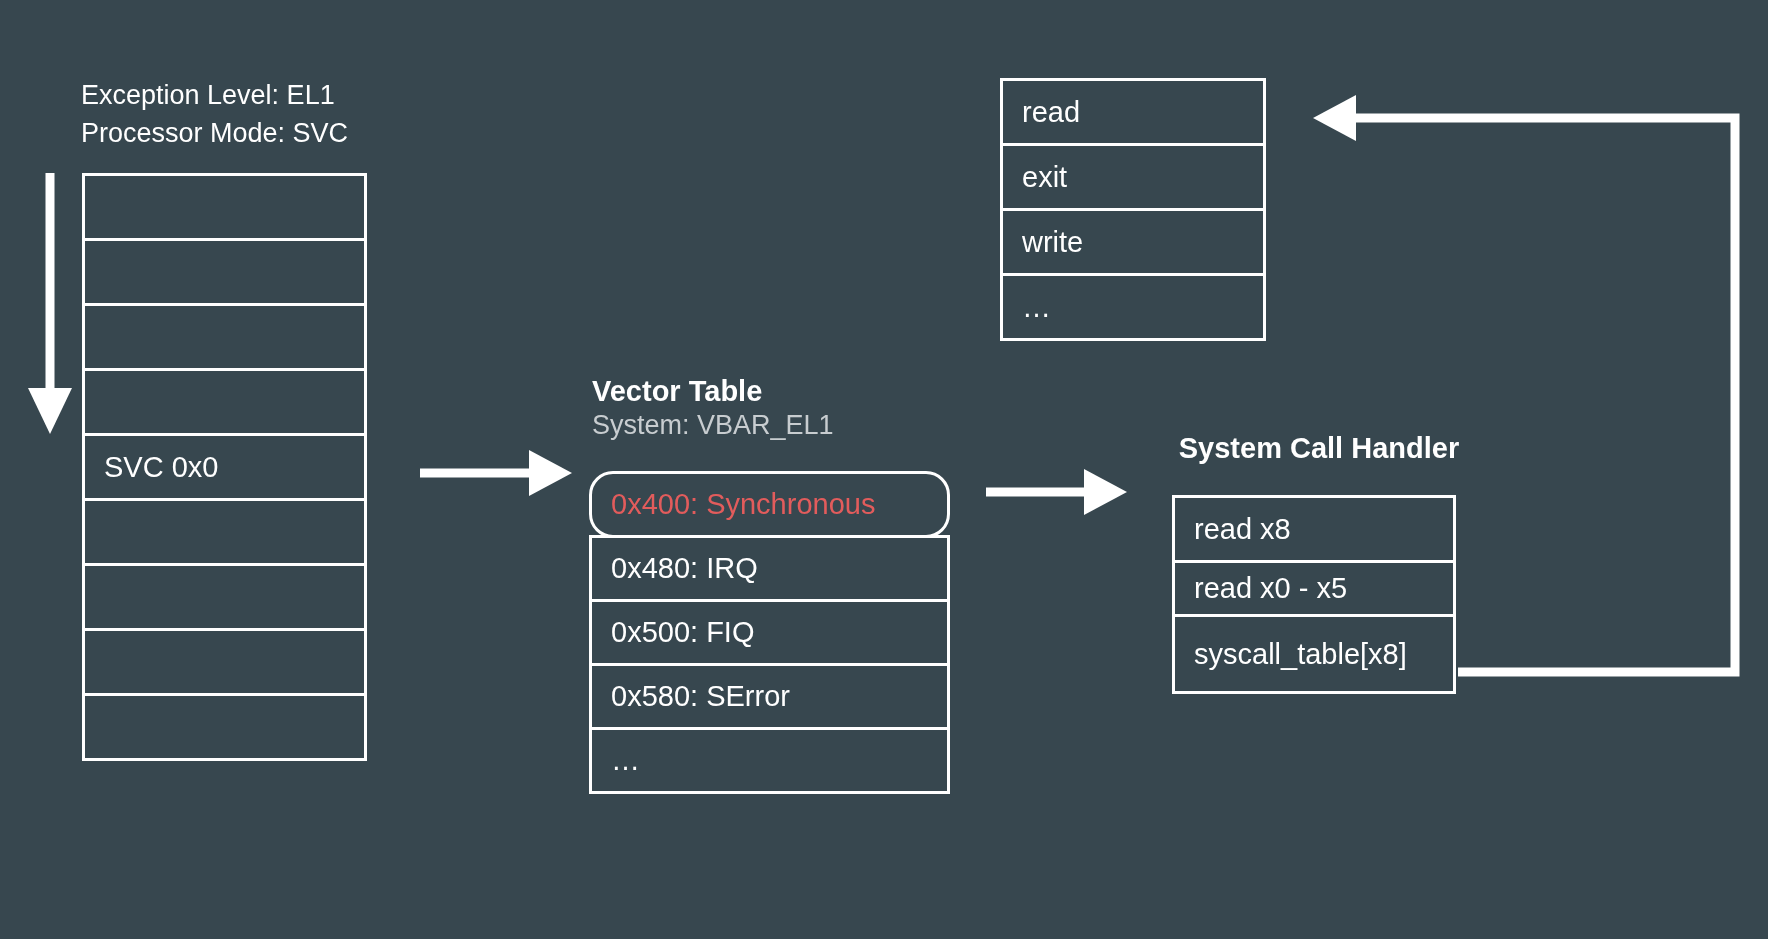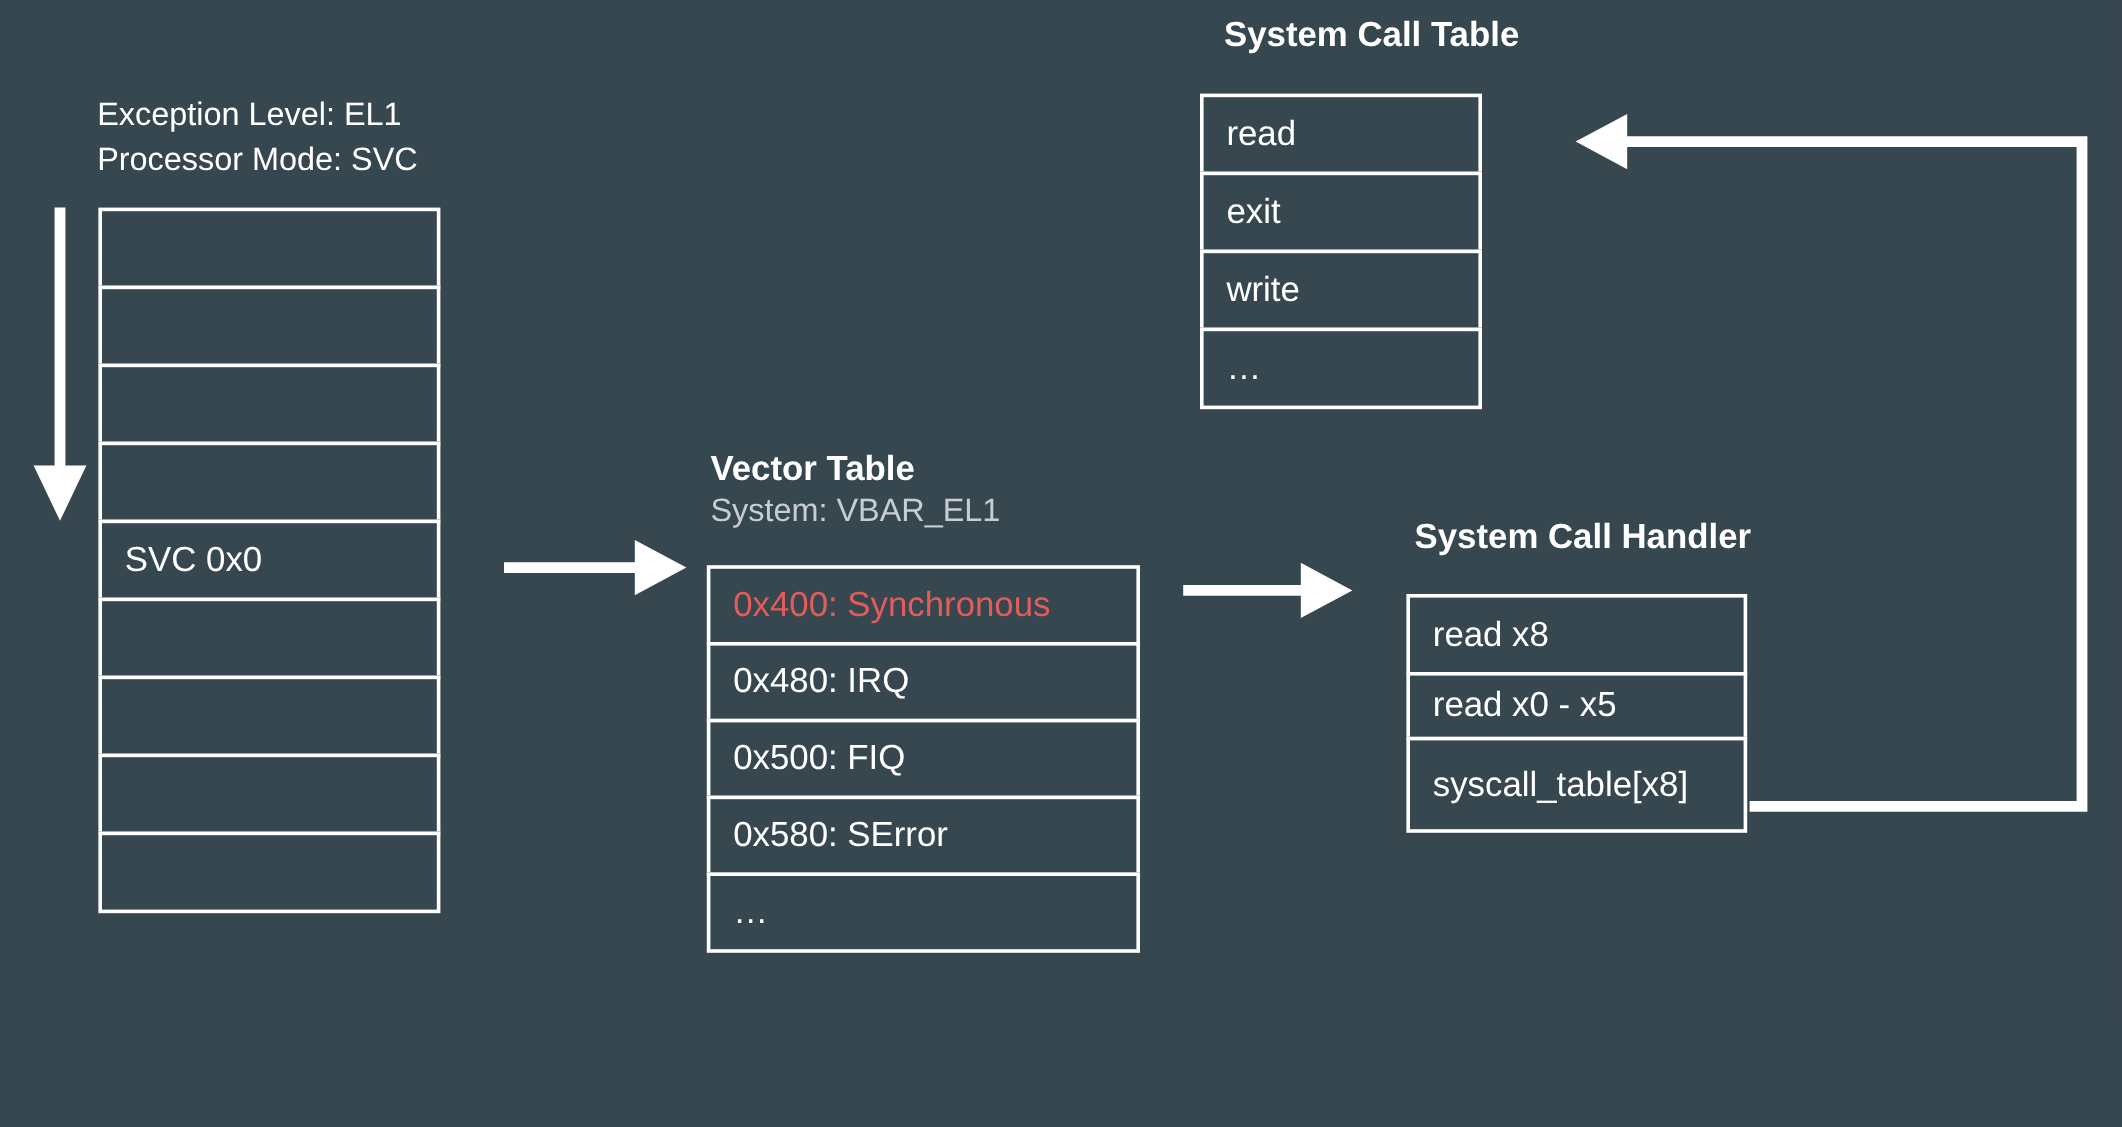--- a/index.html
+++ b/index.html
@@ -123,32 +123,29 @@
     <div class="cell empty" style="height:68px;"></div>
     <div class="cell empty" style="height:68px;"></div>
   </div>
 
   <div class="abs" style="left:592px; top:374px;">
     <div class="section-title">Vector Table</div>
     <div class="section-sub">System: VBAR_EL1</div>
   </div>
 
   <div class="table-box" style="left:589px; top:471px; width:361px;">
-    <div class="cell highlight" style="height:67px;">0x400: Synchronous</div>
+    <div class="cell highlight" style="height:67px;border-radius:24px;">0x400: Synchronous</div>
     <div class="cell" style="height:67px;">0x480: IRQ</div>
     <div class="cell" style="height:67px;">0x500: FIQ</div>
     <div class="cell" style="height:67px;">0x580: SError</div>
     <div class="cell" style="height:67px;">…</div>
   </div>
 
-  <div class="abs" style="left:1002px; top:12px; width:282px; text-align:center;">
-    <div class="section-title">System Call Table</div>
-  </div>
 
-  <div class="table-box" style="left:1000px; top:78px; width:235px;">
+  <div class="table-box" style="left:1000px; top:78px; width:266px;">
     <div class="cell" style="height:68px;">read</div>
     <div class="cell" style="height:68px;">exit</div>
     <div class="cell" style="height:68px;">write</div>
     <div class="cell" style="height:68px;">…</div>
   </div>
 
   <div class="abs" style="left:1158px; top:431px; width:322px; text-align:center;">
     <div class="section-title">System Call Handler</div>
   </div>
 

